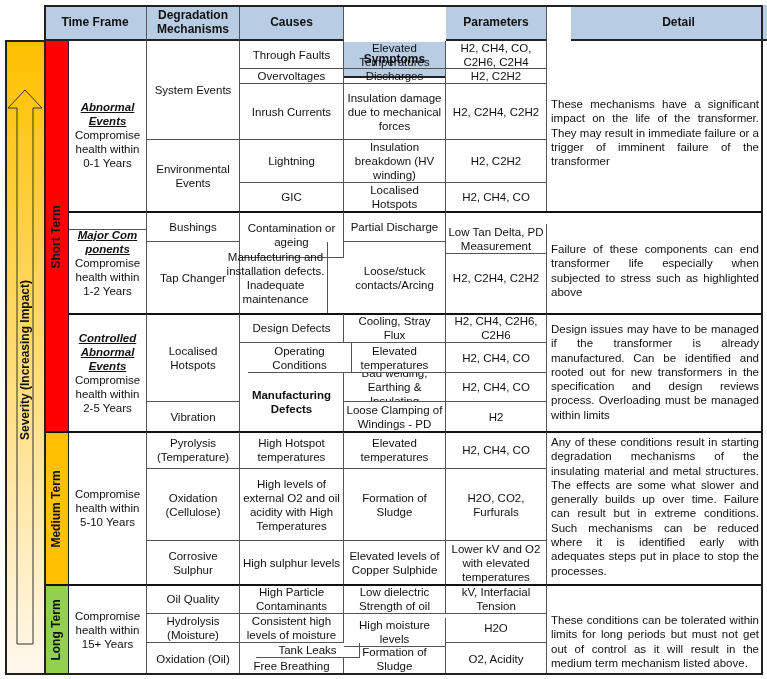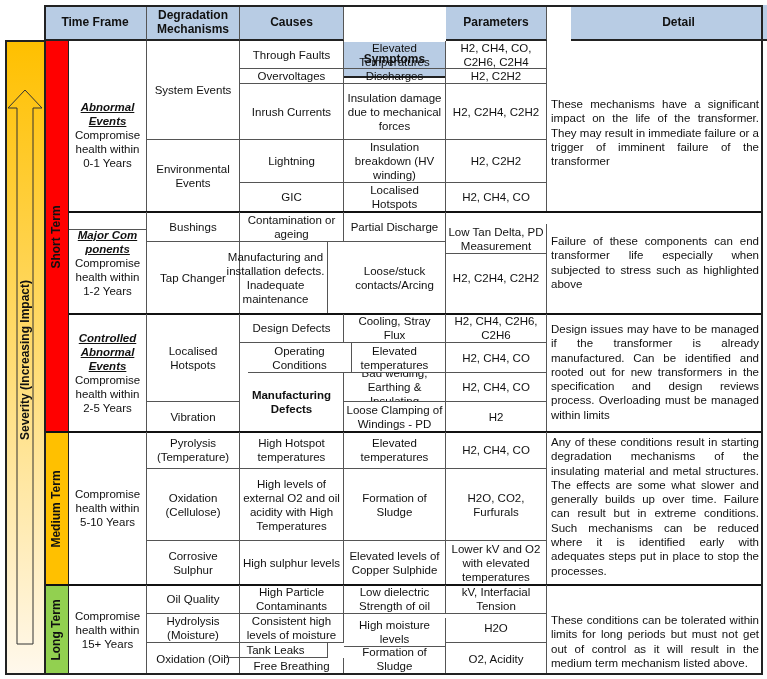--- a/index.html
+++ b/index.html
@@ -77,29 +77,29 @@
 <div class="c detail" style="left:547px;top:41px;width:216px;height:171px;padding-top:56px;">These mechanisms have a significant impact on the life of the transformer. They may result in immediate failure or a trigger of imminent failure of the transformer</div>
 <div class="thick" style="left:69px;top:211px;width:694px;"></div>
 
 <div class="c tf" style="left:69px;top:212px;width:78px;height:102px;">
   <span class="t" style="width:66px;word-break:break-all;">Major Components</span>
   <span>Compromise health within 1-2 Years</span>
 </div>
 <div class="c" style="left:147px;top:212px;width:93px;height:30px;">Bushings</div>
 <div class="c" style="left:147px;top:242px;width:93px;height:72px;">Tap Changer</div>
 
-<div class="c" style="left:240px;top:212px;width:104px;height:30px;">Contamination or ageing</div>
+<div class="c" style="left:240px;top:212px;width:104px;height:46px;">Contamination or ageing</div>
 <div class="c" style="left:344px;top:212px;width:102px;height:30px;">Partial Discharge</div>
 <div class="c" style="left:446px;top:212px;width:101px;height:30px;margin-top:12px;">Low Tan Delta, PD Measurement</div>
 
 <div class="c" style="left:224px;top:242px;width:104px;height:72px;">Manufacturing and installation defects. Inadequate maintenance</div>
 <div class="c" style="left:344px;top:242px;width:102px;height:72px;">Loose/stuck contacts/Arcing</div>
 <div class="c" style="left:446px;top:242px;width:101px;height:72px;">H2, C2H4, C2H2</div>
 
-<div class="c detail" style="left:547px;top:212px;width:216px;height:102px;padding-top:22px;">Failure of these components can end transformer life especially when subjected to stress such as highlighted above</div>
+<div class="c detail" style="left:547px;top:212px;width:216px;height:102px;padding-top:30px;">Failure of these components can end transformer life especially when subjected to stress such as highlighted above</div>
 <div class="thick" style="left:69px;top:313px;width:694px;"></div>
 
 <div class="c tf" style="left:69px;top:314px;width:78px;height:118px;">
   <span class="t">Controlled Abnormal Events</span>
   <span>Compromise health within 2-5 Years</span>
 </div>
 <div class="c" style="left:147px;top:314px;width:93px;height:88px;">Localised Hotspots</div>
 <div class="c" style="left:147px;top:402px;width:93px;height:30px;">Vibration</div>
 
 <div class="c" style="left:240px;top:314px;width:104px;height:29px;">Design Defects</div>
@@ -148,18 +148,18 @@
 <div class="c" style="left:240px;top:585px;width:104px;height:29px;">High Particle Contaminants</div>
 <div class="c" style="left:344px;top:585px;width:102px;height:29px;">Low dielectric Strength of oil</div>
 <div class="c" style="left:446px;top:585px;width:101px;height:29px;">kV, Interfacial Tension</div>
 
 <div class="c" style="left:147px;top:614px;width:93px;height:29px;">Hydrolysis (Moisture)</div>
 <div class="c" style="left:240px;top:614px;width:104px;height:29px;">Consistent high levels of moisture</div>
 <div class="c" style="left:344px;top:618px;width:102px;height:29px;">High moisture levels</div>
 <div class="c" style="left:446px;top:614px;width:101px;height:29px;">H2O</div>
 
 <div class="c" style="left:147px;top:643px;width:93px;height:32px;">Oxidation (Oil)</div>
-<div class="c" style="left:224px;top:643px;width:104px;height:15px;">Tank Leaks</div>
+<div class="c" style="left:256px;top:643px;width:104px;height:15px;">Tank Leaks</div>
 <div class="c" style="left:240px;top:658px;width:104px;height:17px;">Free Breathing</div>
 <div class="c" style="left:344px;top:643px;width:102px;height:32px;">Formation of Sludge</div>
 <div class="c" style="left:446px;top:643px;width:101px;height:32px;">O2, Acidity</div>
 
 <div class="c detail" style="left:547px;top:585px;width:216px;height:90px;padding-top:28px;">These conditions can be tolerated within limits for long periods but must not get out of control as it will result in the medium term mechanism listed above.</div>
 
 </body></html>

